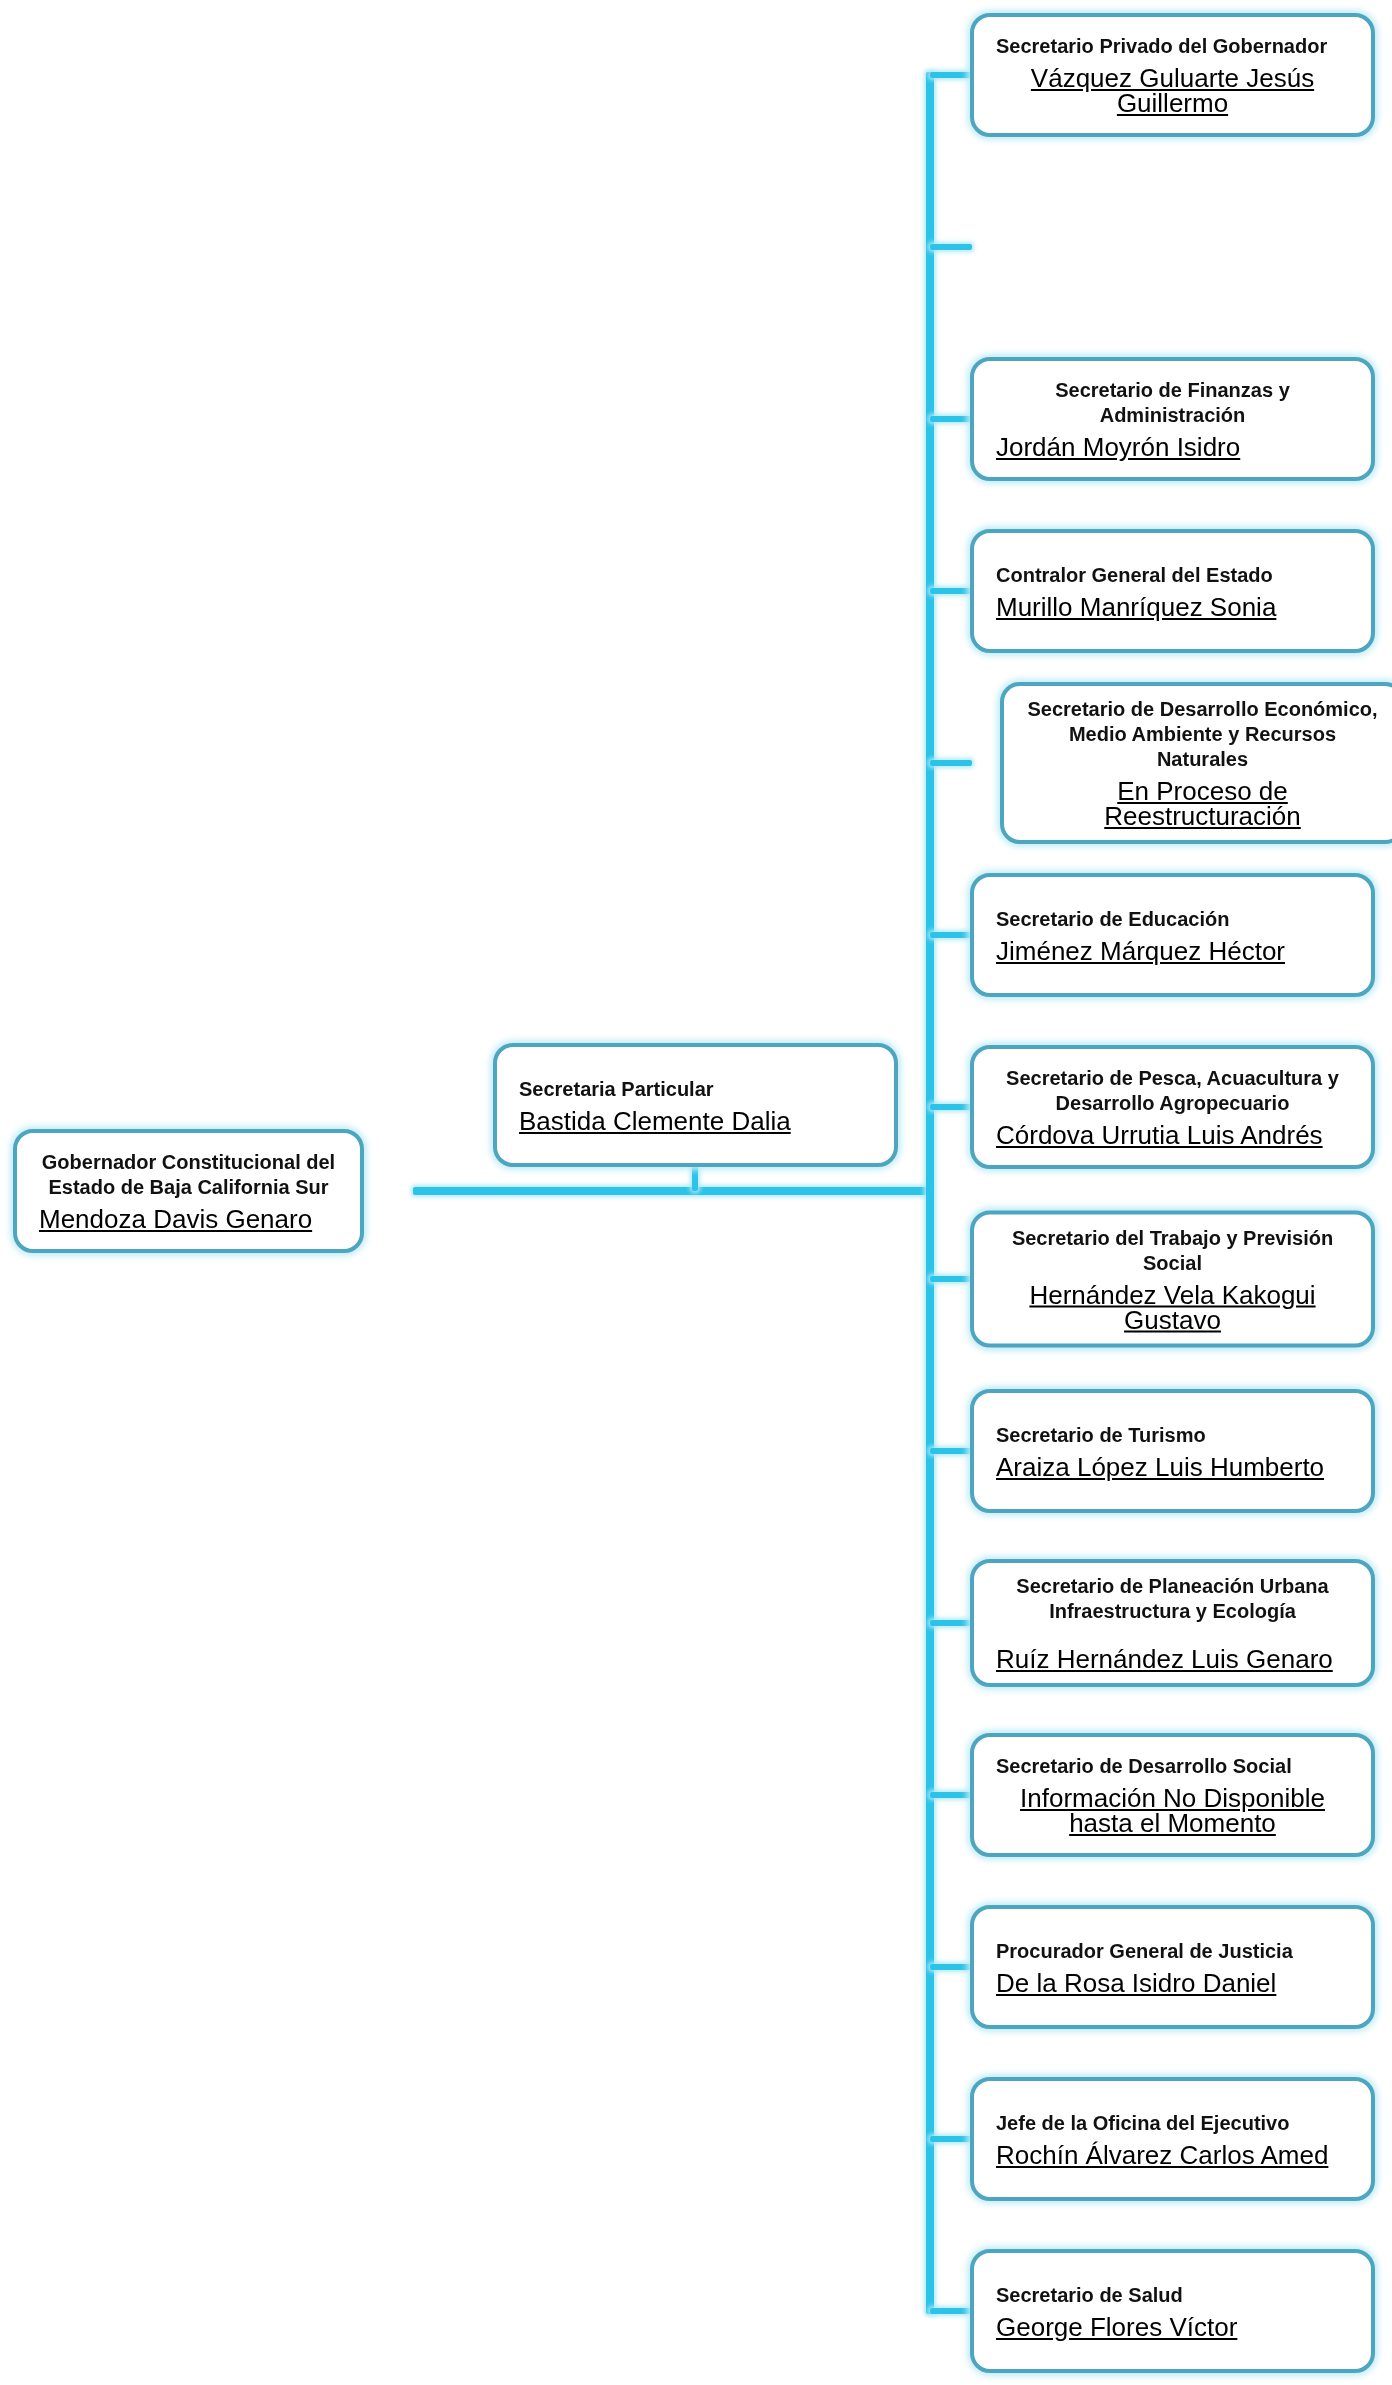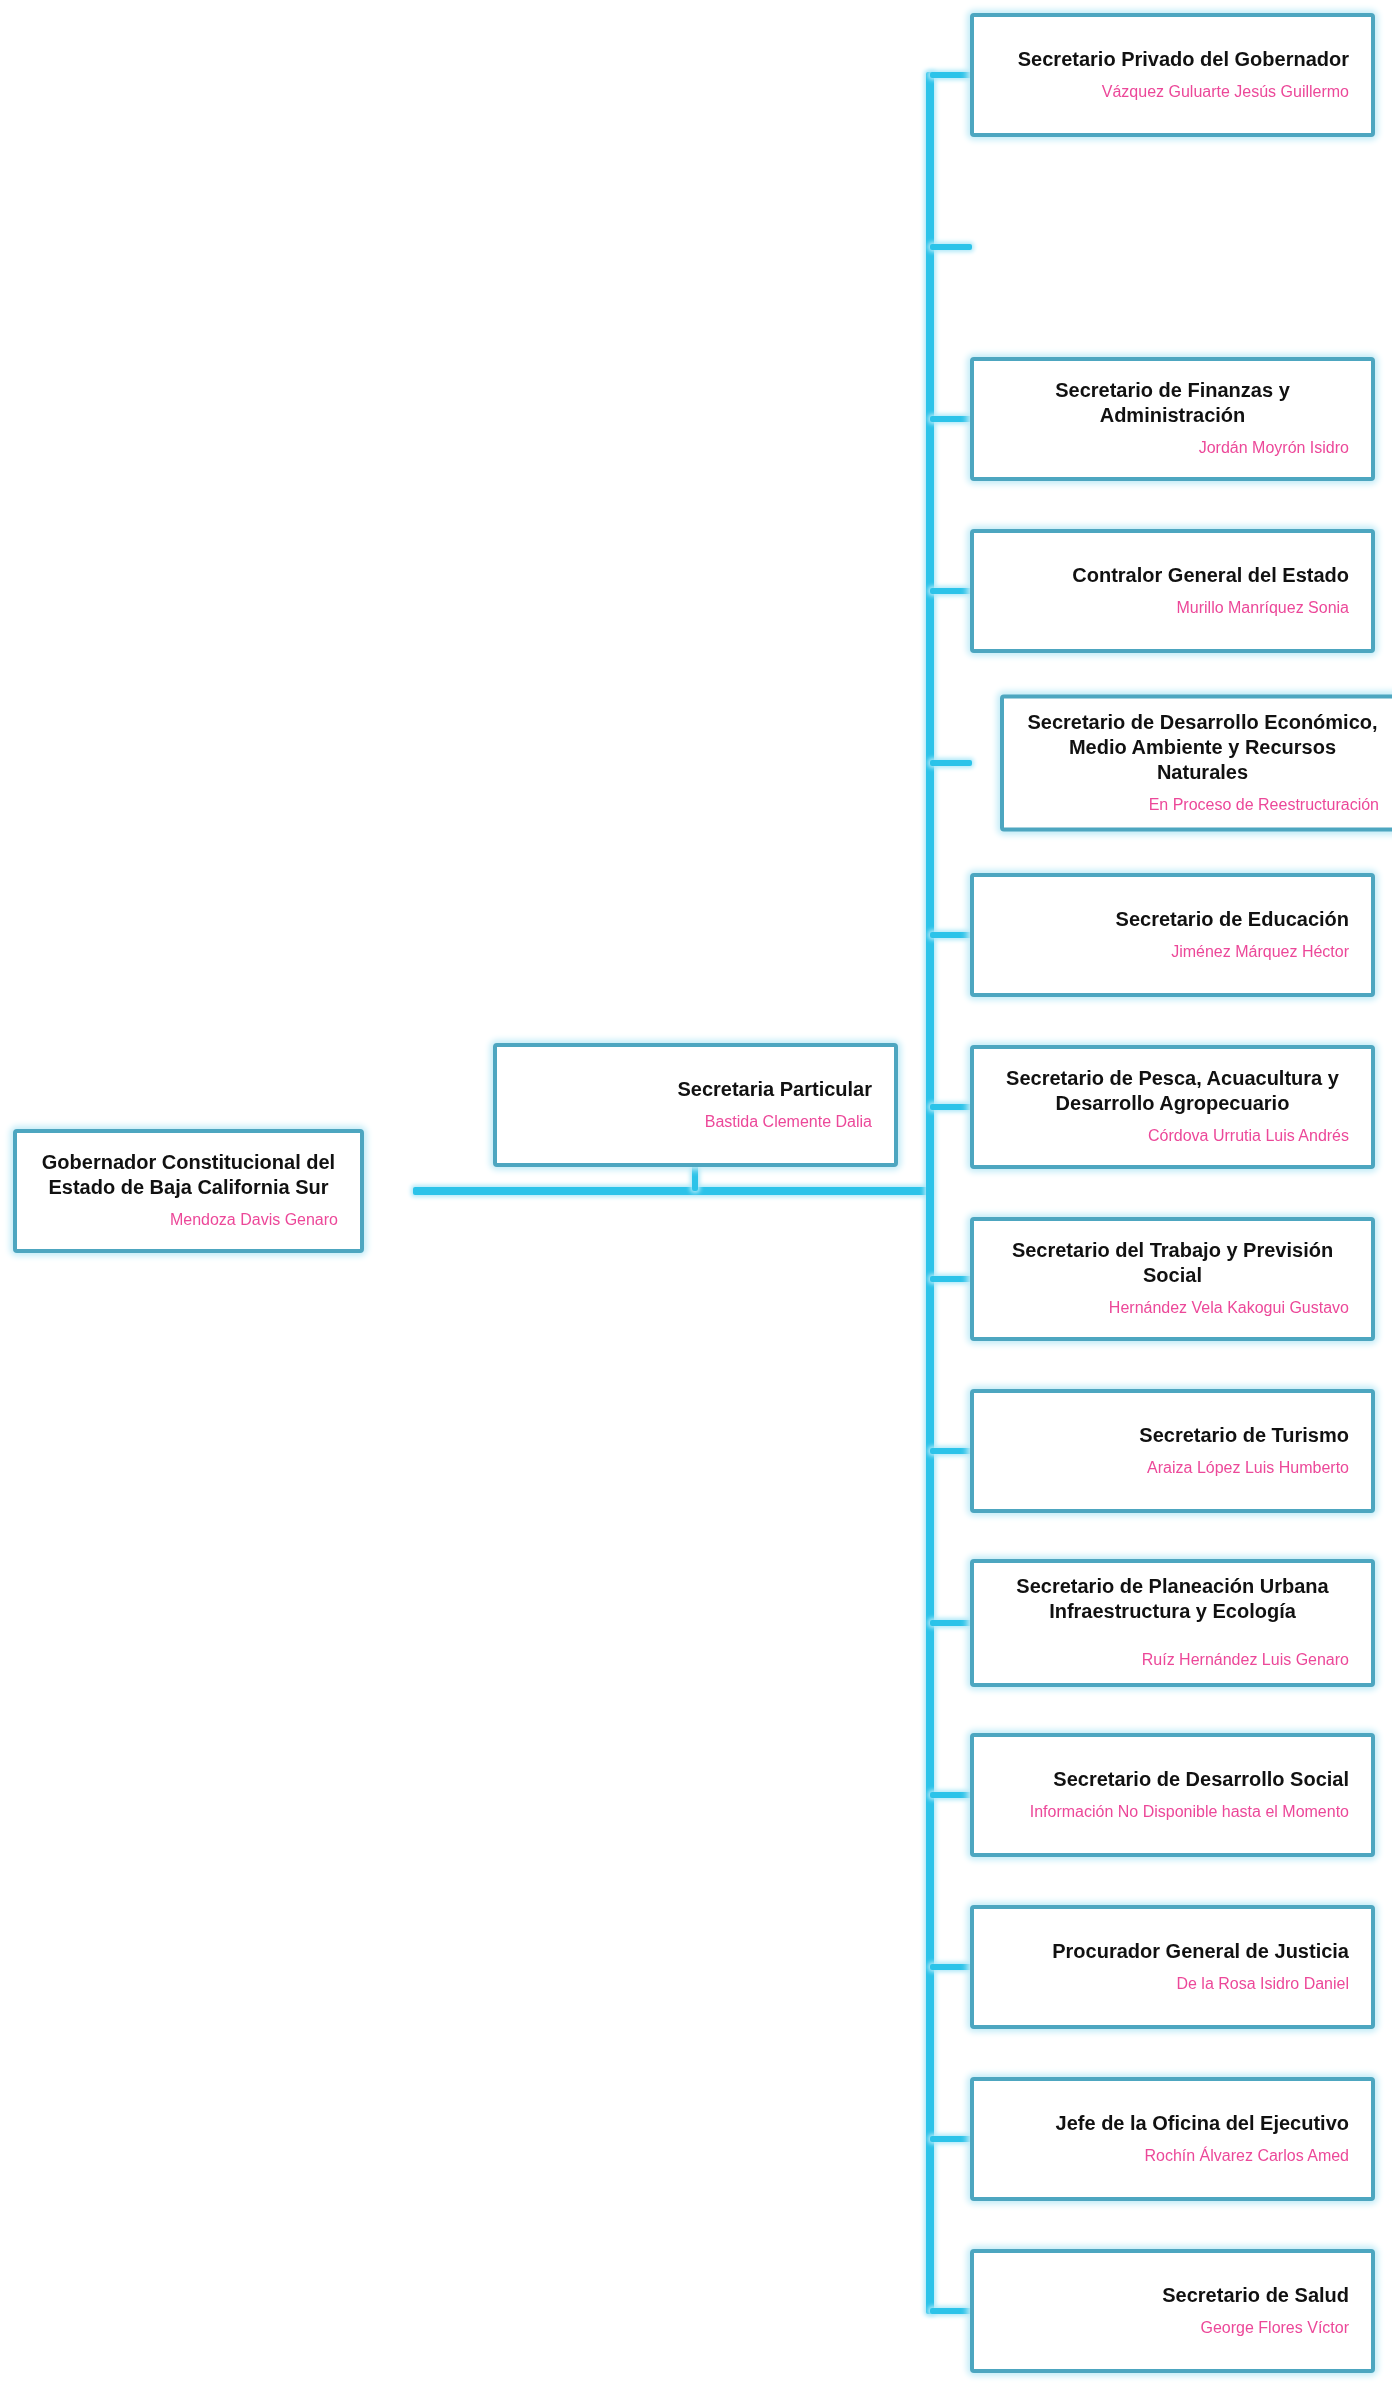--- a/index.html
+++ b/index.html
@@ -10,43 +10,44 @@
     background: #ffffff;
     overflow: hidden;
     font-family: "Liberation Sans", sans-serif;
   }
   .node {
     position: absolute;
     width: 405px;
     min-height: 124px;
     background: #ffffff;
     border: 4px solid #4da6c0;
-    border-radius: 4px;
+    border-radius: 20px;
     box-shadow: 0 0 6px 3px #c3ecf7;
     display: flex;
     flex-direction: column;
     justify-content: center;
-    align-items: flex-end;
+    align-items: flex-start;
     text-align: center;
     padding: 11px 22px;
     box-sizing: border-box;
     transform: translateY(-50%);
     z-index: 2;
   }
   .node-title {
     font-weight: bold;
     font-size: 20px;
     line-height: 25px;
     color: #111111;
   }
   .node-name {
-    font-size: 16px;
+    font-size: 26px;
     line-height: 25px;
-    color: #ec4899;
+    color: #000000;
     margin-top: 7px;
+    text-decoration: underline;
   }
   .line {
     position: absolute;
     background: #2cc3e9;
     box-shadow: 0 0 4px 2px #b0e9f8;
     border-radius: 2px;
     z-index: 1;
   }
   .stub { left: 930px; width: 42px; height: 6px; }
 </style>

